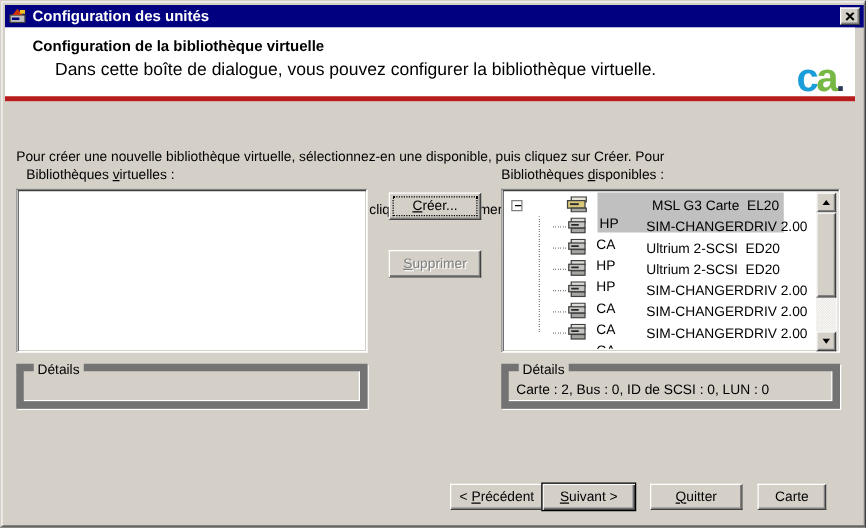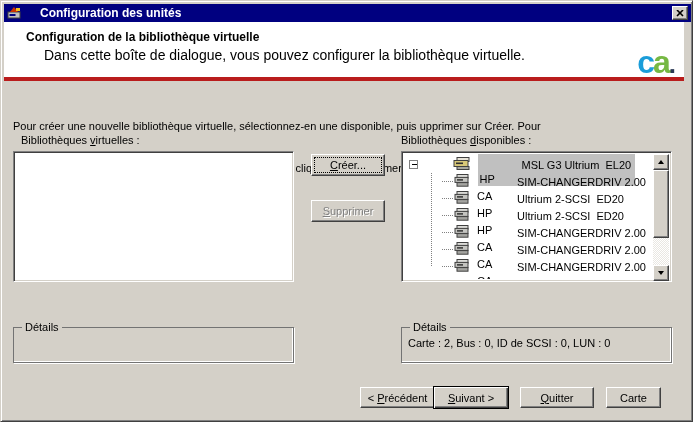--- a/index.html
+++ b/index.html
@@ -6,21 +6,21 @@
   *{box-sizing:border-box;}
   #dialog{
     position:relative;width:693px;height:422px;background:#D4D0C8;
     font-family:"Liberation Sans",sans-serif;font-size:11px;color:#000;
     border:1px solid;border-color:#D4D0C8 #404040 #404040 #D4D0C8;
     box-shadow:inset 1px 1px 0 #fff, inset -1px -1px 0 #808080;
     overflow:hidden;cursor:default;
   }
   
   .titlebar{position:absolute;left:3px;top:3px;width:687px;height:18px;background:#000080;
-    display:flex;align-items:center;padding:0 3px;color:#fff;font-weight:bold;font-size:12px;gap:18px;}
+    display:flex;align-items:center;padding:0 3px;color:#fff;font-weight:bold;font-size:12px;gap:4px;}
   .titlebar .ttext{white-space:nowrap;}
   .closebtn{margin-left:auto;width:16px;height:14px;background:#D4D0C8;
     border:1px solid;border-color:#fff #404040 #404040 #fff;box-shadow:inset -1px -1px 0 #808080;
     display:flex;align-items:center;justify-content:center;}
   
   .header{position:absolute;left:3px;top:21px;width:680px;height:59px;background:#fff;border-bottom:4px solid #b91c1c;}
   .h-title{position:absolute;left:22px;top:8px;font-weight:bold;font-size:12px;}
   .h-sub{position:absolute;left:40px;top:25px;font-size:14px;}
   .logo{position:absolute;right:10px;top:22px;font-weight:bold;font-size:32px;letter-spacing:-2px;line-height:36px;}
   .logo .lc{color:#1B9DD9;} .logo .la{color:#76B843;} .logo .ldot{color:#2a3a55;font-size:26px;}
@@ -28,22 +28,22 @@
   .intro{position:absolute;left:12px;top:90px;line-height:14px;white-space:pre;}
   
   .collabel{position:absolute;top:133px;white-space:nowrap;}
   .lbl-left{left:20px;} .lbl-right{left:400px;}
   
   .sunken{background:#fff;border:1px solid;border-color:#808080 #fff #fff #808080;
     box-shadow:inset 1px 1px 0 #404040, inset -1px -1px 0 #D4D0C8;}
   .listbox{position:absolute;left:12px;top:150px;width:281px;height:131px;}
   .treebox{position:absolute;left:400px;top:150px;width:271px;height:131px;}
   
-  .group{position:absolute;height:36px;border:1px solid #737373;
-    box-shadow:1px 1px 0 #fff, inset -1px -1px 0 #fff;margin-top:36px;}
+  .group{position:absolute;height:36px;border:6px solid #737373;
+    box-shadow:1px 1px 0 #fff, inset -1px -1px 0 #fff;}
   .group .gl{position:absolute;top:-7px;left:8px;background:#D4D0C8;padding:0 3px;}
   .grp-left{left:12px;top:290px;width:281px;}
   .grp-right{left:400px;top:290px;width:271px;}
   .grp-text{position:absolute;left:6px;top:9px;white-space:nowrap;}
   
   .btn{position:absolute;background:#D4D0C8;border:1px solid;border-color:#fff #404040 #404040 #fff;
     box-shadow:inset -1px -1px 0 #808080, inset 1px 1px 0 #D4D0C8;
     display:flex;align-items:center;justify-content:center;font-size:11px;white-space:nowrap;}
   .btn-create{left:310px;top:153px;width:74px;height:22px;outline:1px dotted #000;outline-offset:-4px;}
   .btn-delete{left:310px;top:199px;width:74px;height:22px;color:#808080;text-shadow:1px 1px 0 #fff;}
@@ -105,21 +105,21 @@
     </span>
   </div>
 
   <div class="header">
     <div class="h-title">Configuration de la bibliothèque virtuelle</div>
     <div class="h-sub">Dans cette boîte de dialogue, vous pouvez configurer la bibliothèque virtuelle.</div>
     <div class="logo"><span class="lc">c</span><span class="la">a</span><span class="ldot">.</span></div>
   </div>
 
   <div class="intro">
-    <div>Pour créer une nouvelle bibliothèque virtuelle, sélectionnez-en une disponible, puis upprimer sur Créer. Pour</div>
+    <div>Pour créer une nouvelle bibliothèque virtuelle, sélectionnez-en une disponible, puis cliquez sur Créer. Pour</div>
     <div>supprimer une bibliothèque virtuelle, sélectionnez-la, puis cliquez sur Supprimer. Pour accepter la configuration</div>
     <div>actuelle, cliquez sur Suivant.</div>
   </div>
 
   <div class="collabel lbl-right">Bibliothèques&nbsp;<u>d</u>isponibles&nbsp;:</div>
   <div class="collabel lbl-left">Bibliothèques&nbsp;<u>v</u>irtuelles&nbsp;:</div>
 
   <div class="listbox sunken"></div>
 
   <div class="btn btn-create"><u>C</u>réer...</div>
@@ -131,21 +131,21 @@
       <div class="trow root">
         <span class="expandbox"><span class="minus"></span></span>
         <span class="root-icon">
           <svg width="19" height="13" viewBox="0 0 19 13">
             <rect x="4" y="0.5" width="12" height="4" fill="#e8e4d8" stroke="#404040"></rect>
             <rect x="1" y="3.5" width="14" height="6" fill="#d8c878" stroke="#404040"></rect>
             <rect x="3" y="5.5" width="7" height="1.6" fill="#303030"></rect>
             <rect x="4" y="9.5" width="12" height="3" fill="#a8a8a0" stroke="#404040"></rect>
           </svg>
         </span>
-        <span class="rootsel"><span class="vend">HP</span><span>MSL G3 Ultrium  EL20</span></span>
+        <span class="rootsel"><span class="vend">HP</span><span>MSL G3 Carte  EL20</span></span>
       </div>
 
       <div class="trow child">
         <span class="stub"></span>
         <span class="drive-icon"><svg width="17" height="13" viewBox="0 0 17 13">
               <rect x="3" y="0.5" width="11" height="3.6" fill="#dcdcd8" stroke="#404040"></rect>
               <rect x="1" y="3.4" width="13" height="5" fill="#c4c4c0" stroke="#404040"></rect>
               <rect x="3" y="5.2" width="6" height="1.4" fill="#282828"></rect>
               <rect x="3" y="8.6" width="11" height="3.6" fill="#a4a4a0" stroke="#404040"></rect>
             </svg></span>

